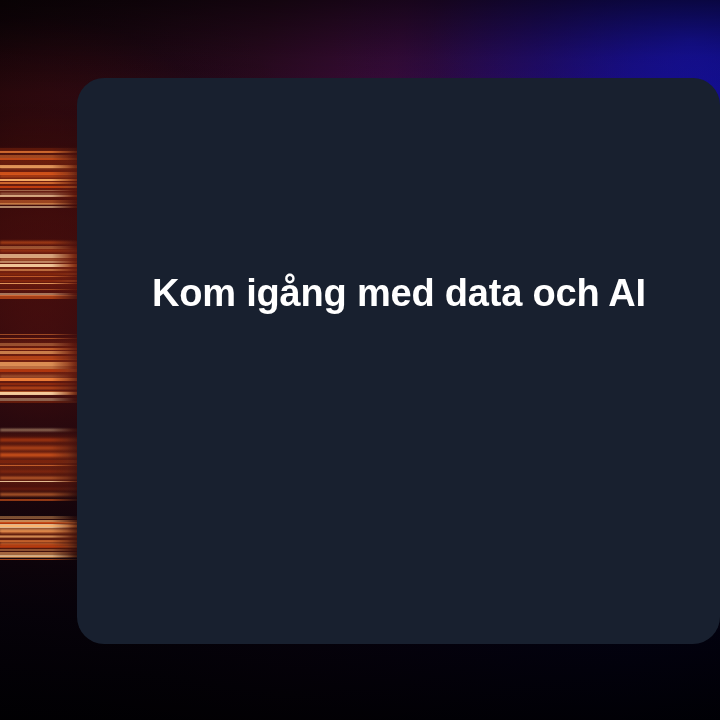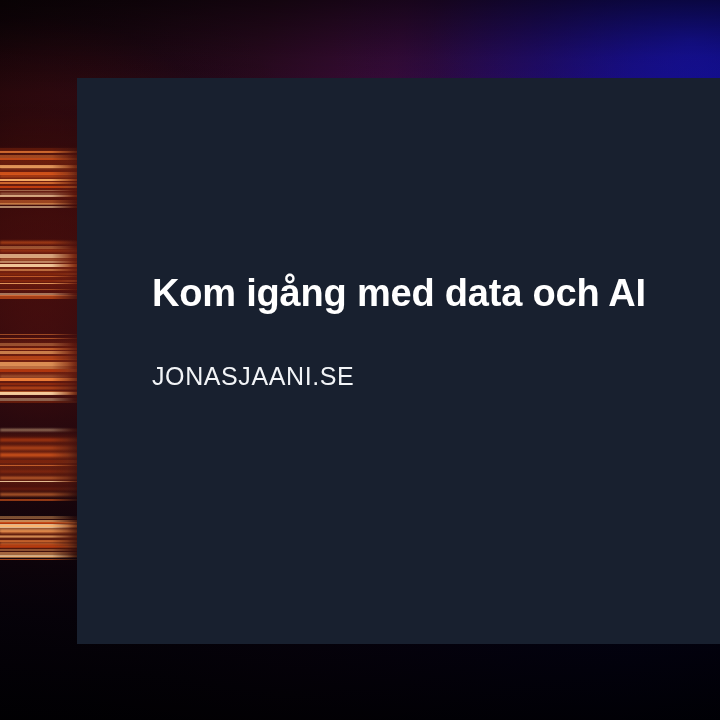--- a/index.html
+++ b/index.html
@@ -115,20 +115,21 @@
   #content-card {
     position: absolute;
     left: 77px;
     top: 78px;
     width: 643px;
     height: 566px;
     background: #18202f;
     box-sizing: border-box;
     padding-left: 75px;
     padding-top: 195px;
+    border-radius: 27px;
   }
 
   #card-title {
     margin: 0;
     color: #ffffff;
     font-size: 38px;
     font-weight: bold;
     letter-spacing: -0.2px;
     line-height: 1.1;
     white-space: nowrap;
@@ -247,16 +248,15 @@
         <div class="streak" style="top: 33.0246px; height: 2px; background: linear-gradient(90deg, rgb(255, 179, 107) 0%, rgb(255, 179, 107) 62%, rgba(255, 140, 60, 0.2) 88%, rgba(180, 70, 30, 0) 100%); opacity: 0.39;"></div>
         <div class="streak" style="top: 36.4448px; height: 3px; background: linear-gradient(90deg, rgb(255, 179, 107) 0%, rgb(255, 179, 107) 62%, rgba(255, 140, 60, 0.27) 88%, rgba(180, 70, 30, 0) 100%); opacity: 0.54;"></div>
         <div class="streak" style="top: 38.8727px; height: 2px; background: linear-gradient(90deg, rgb(255, 217, 168) 0%, rgb(255, 217, 168) 62%, rgba(255, 140, 60, 0.38) 88%, rgba(180, 70, 30, 0) 100%); opacity: 0.76;"></div>
         <div class="streak" style="top: 40.4957px; height: 2px; background: linear-gradient(90deg, rgb(255, 179, 107) 0%, rgb(255, 179, 107) 62%, rgba(255, 140, 60, 0.27) 88%, rgba(180, 70, 30, 0) 100%); opacity: 0.53;"></div>
         <div class="streak" style="top: 42.7417px; height: 2px; background: linear-gradient(90deg, rgb(242, 100, 31) 0%, rgb(242, 100, 31) 62%, rgba(255, 140, 60, 0.3) 88%, rgba(180, 70, 30, 0) 100%); opacity: 0.59;"></div>
       </div>
     </div>
 
   <div id="content-card" style="background: rgb(24, 32, 47);">
     <h1 id="card-title" style="color: rgb(255, 255, 255);">Kom igång med data och AI</h1>
-    <p id="card-subtitle" style="color: rgb(242, 244, 247);">JONASJAANI.SE</p>
   </div>
 
 </div>
 
 </body></html>

